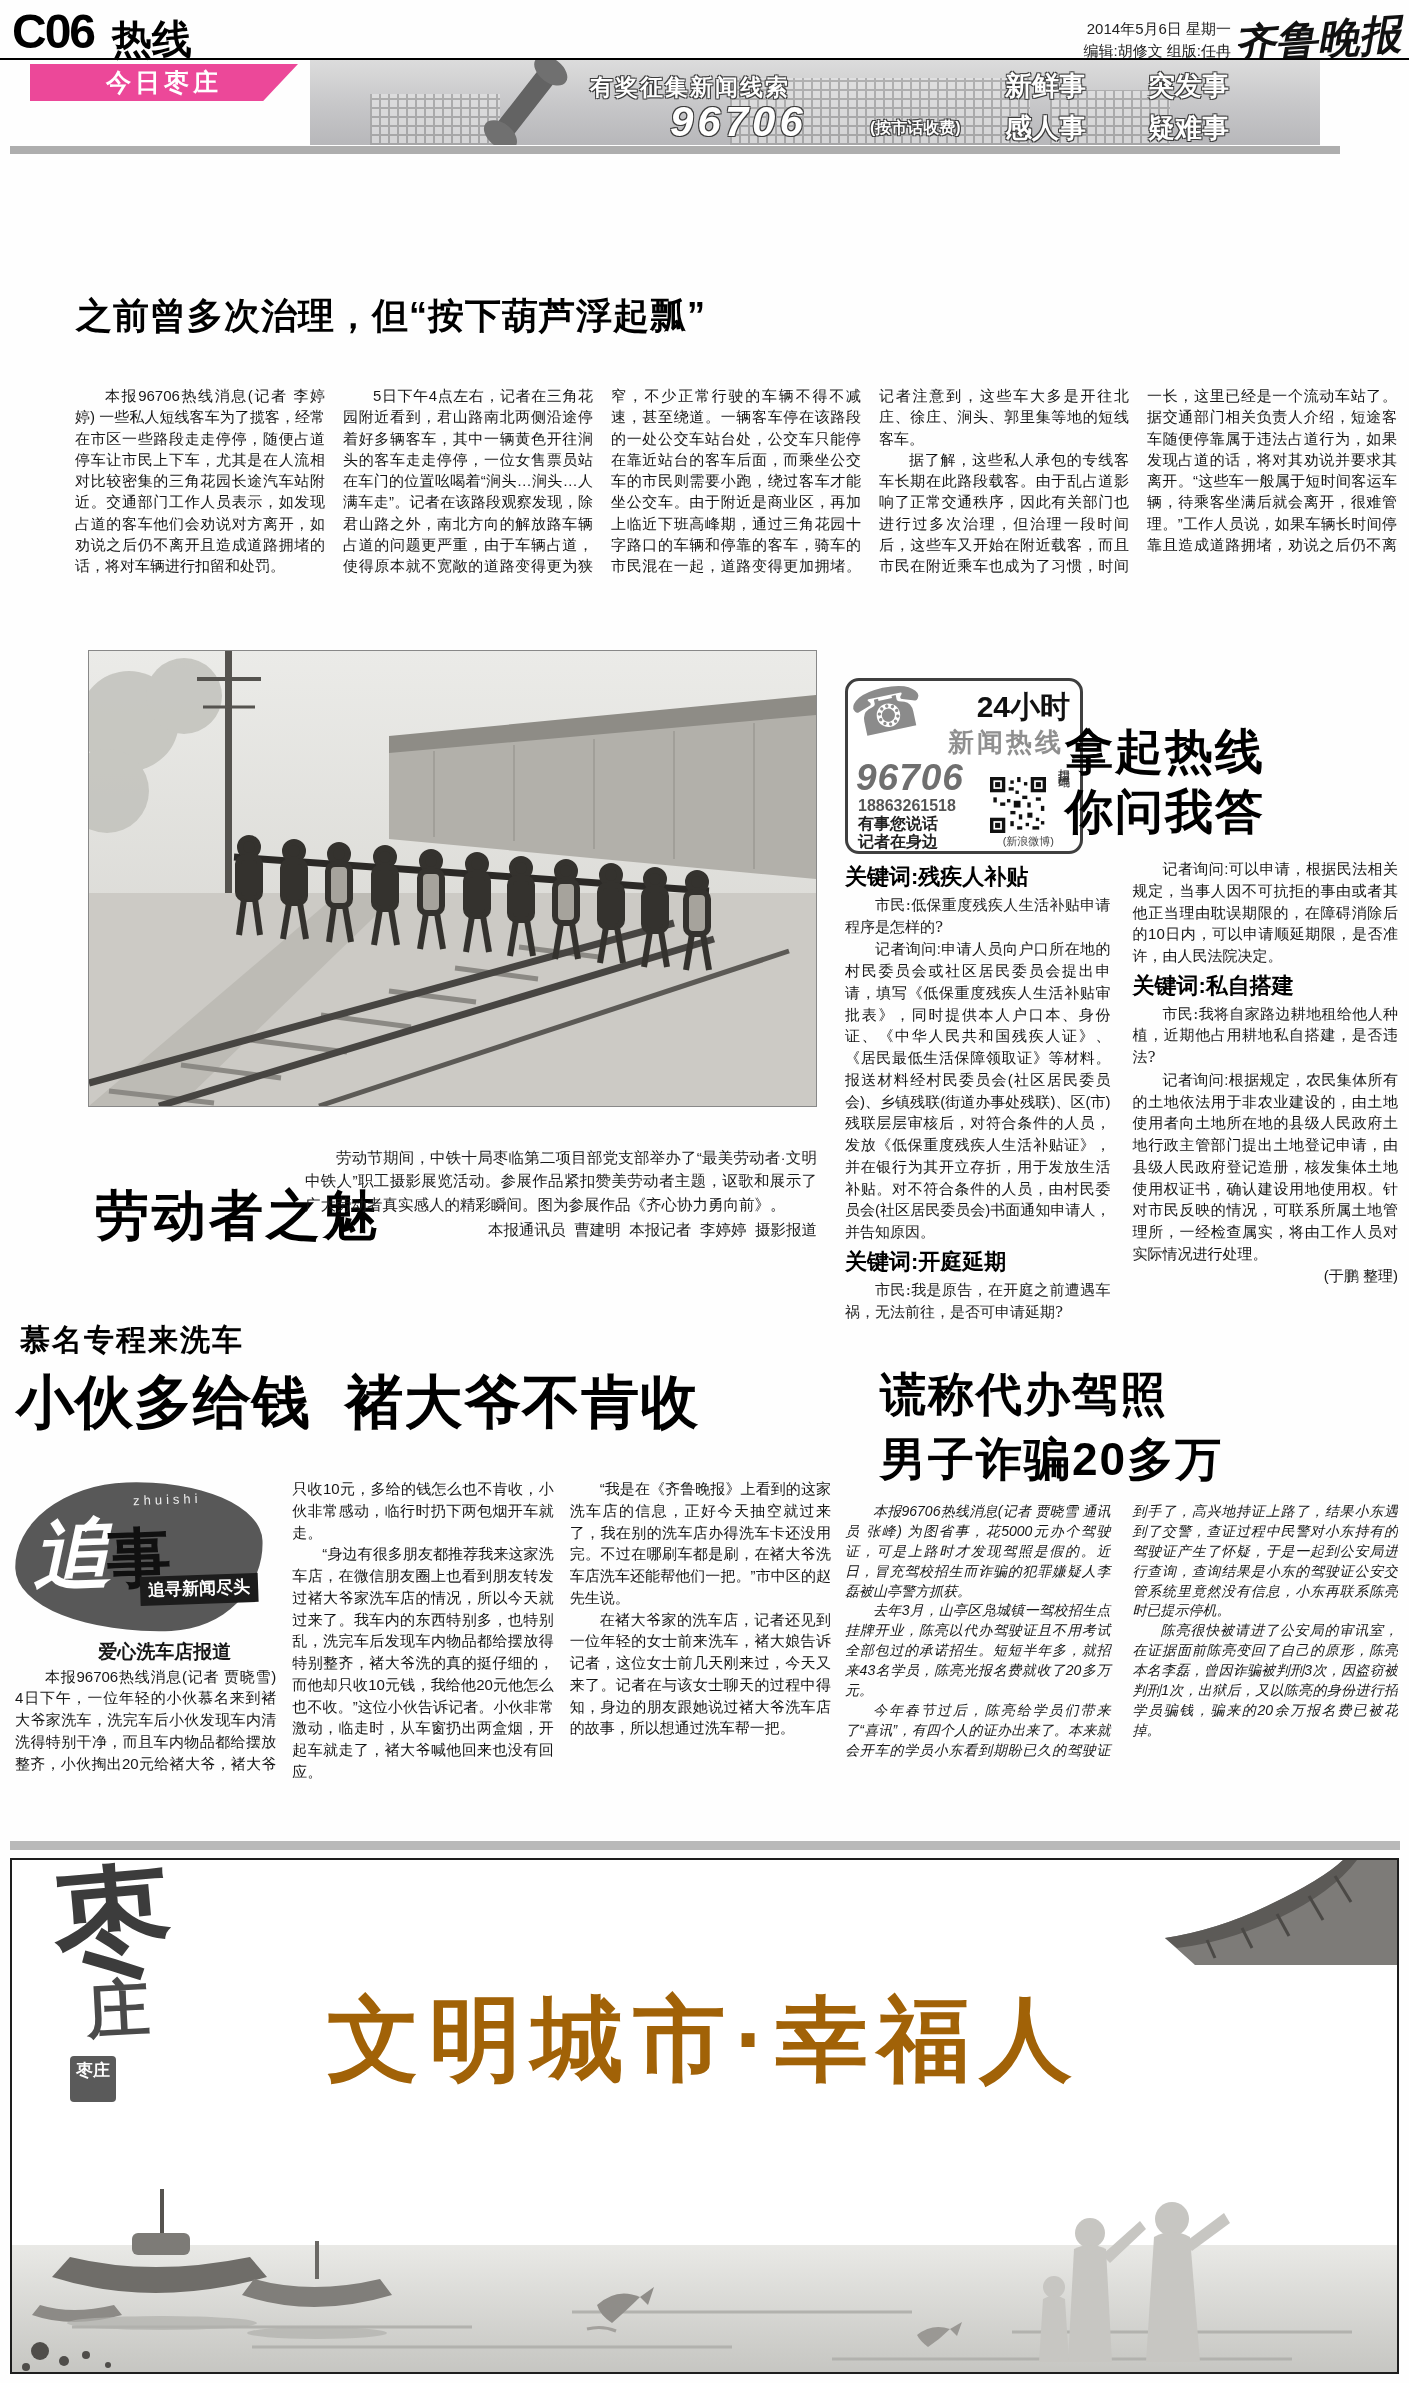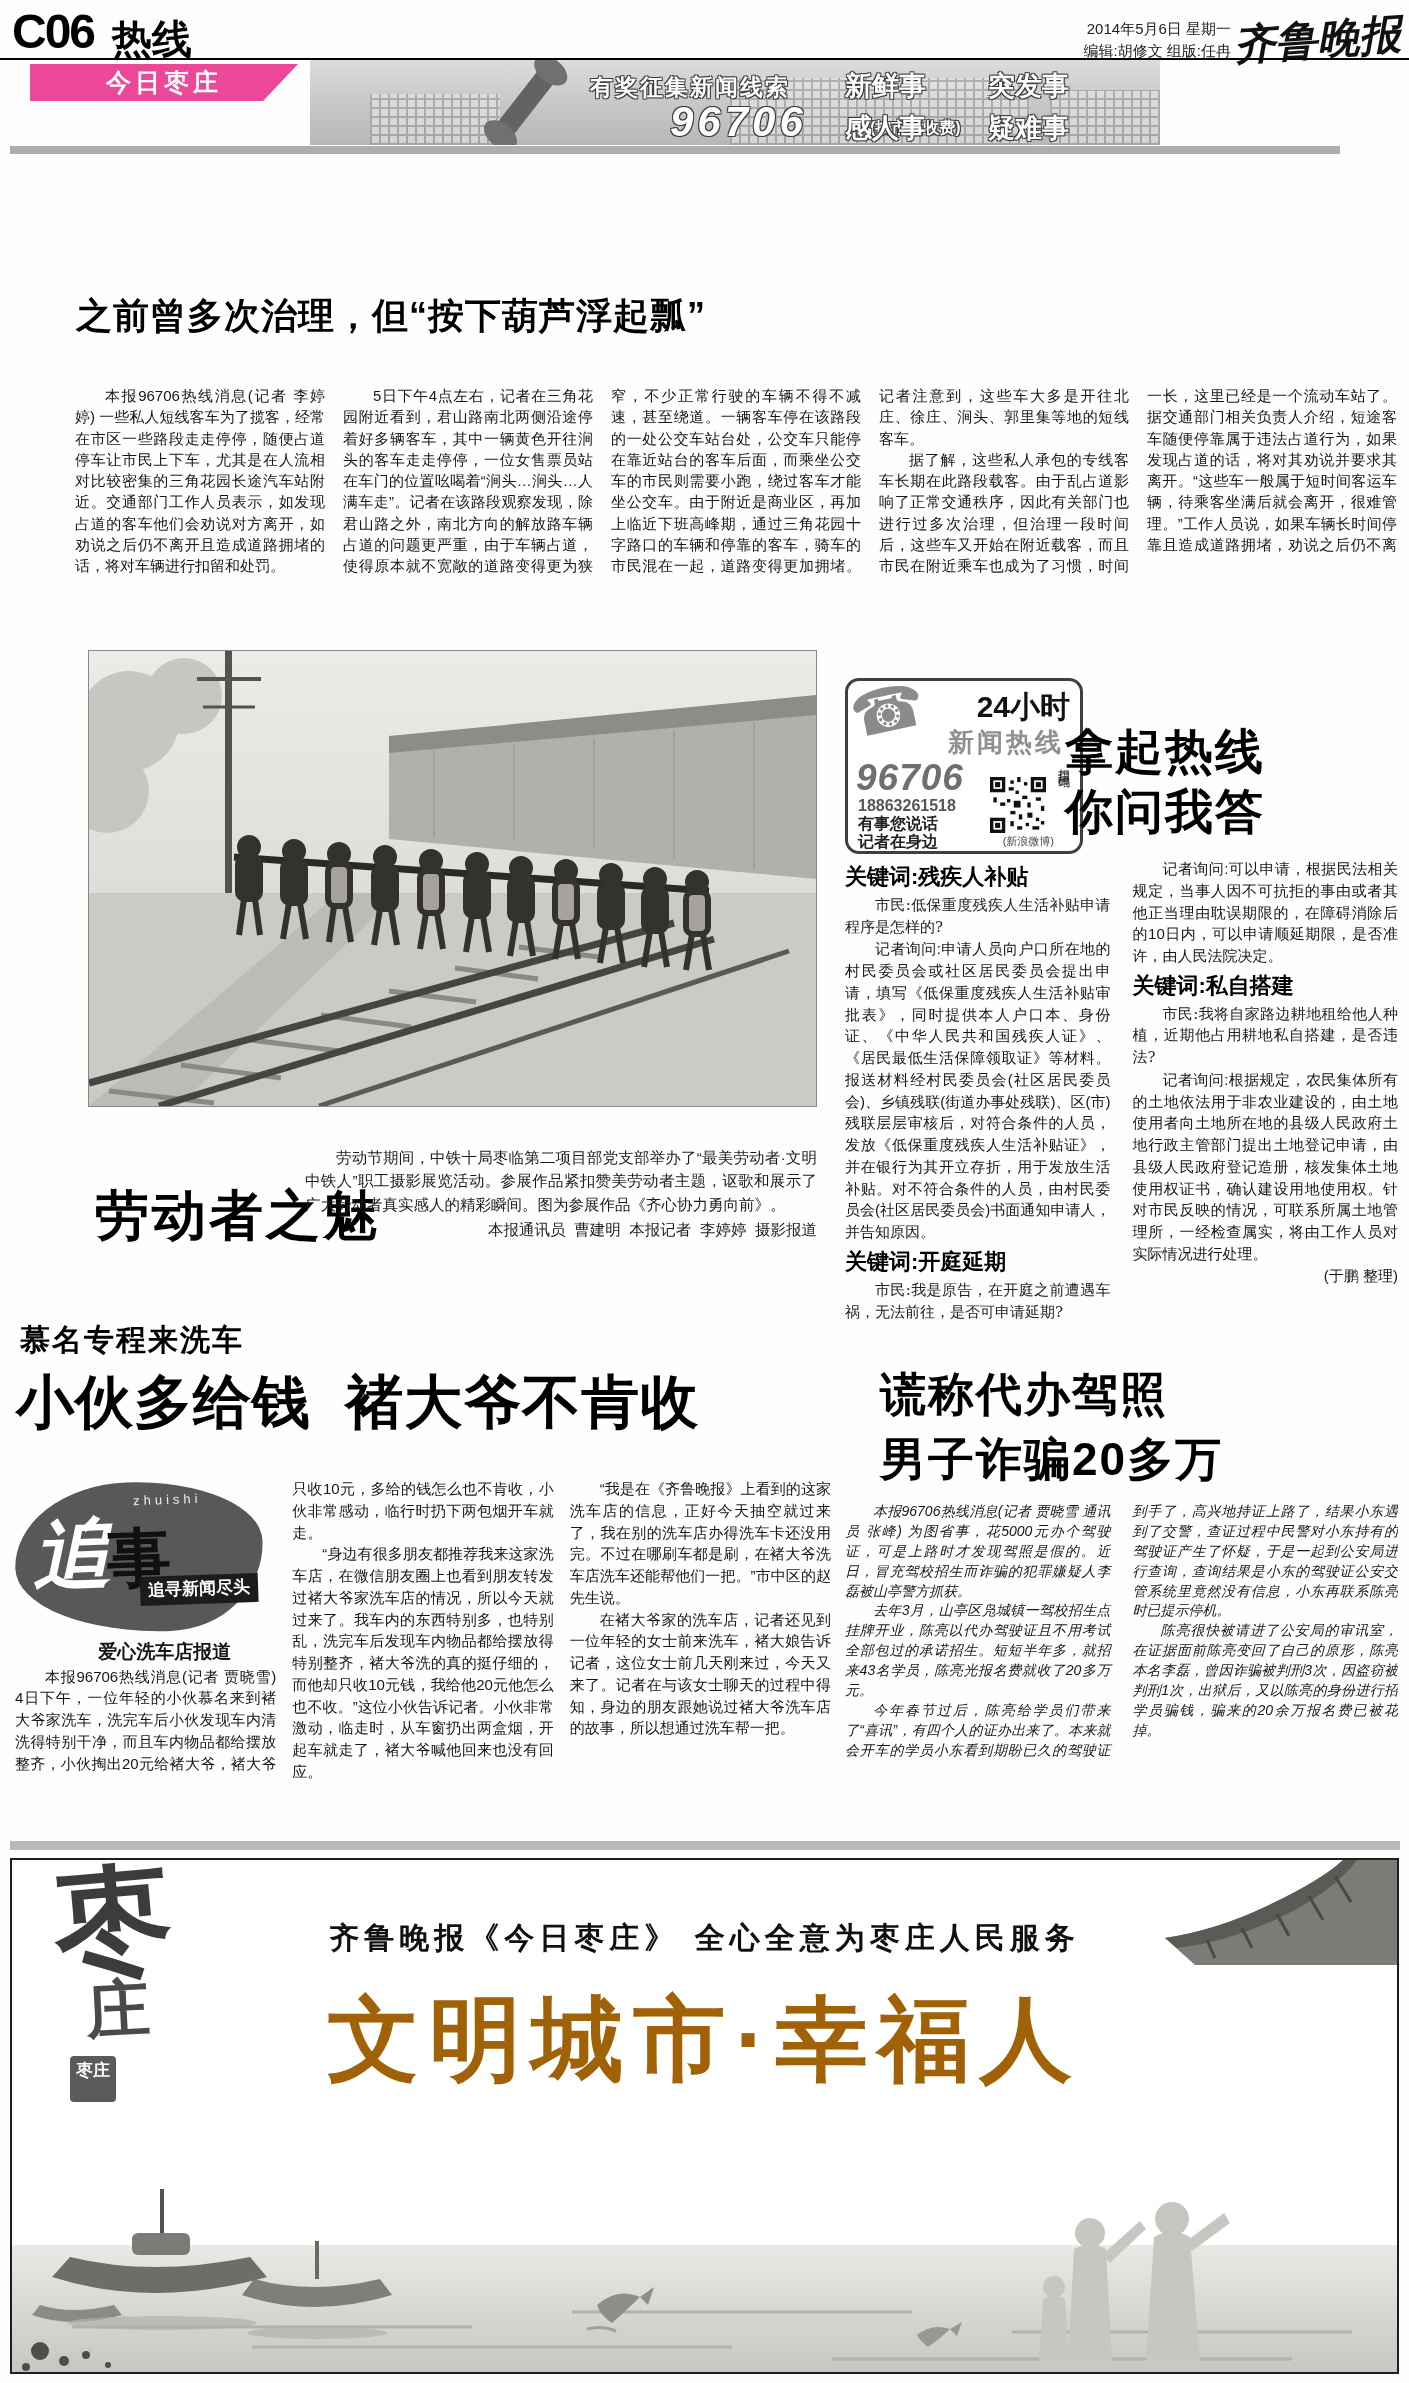--- a/index.html
+++ b/index.html
@@ -13,21 +13,21 @@
   .date-line{right:178px;top:20px;font-size:15px;text-align:right;color:#222;}
   .staff-line{right:178px;top:42px;font-size:15px;text-align:right;color:#222;}
   .masthead{right:8px;top:12px;font-size:42px;font-weight:bold;font-style:italic;
             font-family:"DejaVu Serif",serif;transform:rotate(-4deg);color:#111;}
   .header-rule{left:0;top:58px;width:1409px;height:2px;background:#000;}
   .edition-tab{left:30px;top:64px;width:268px;height:37px;background:#ec4899;color:#fff;
                font-size:25px;font-weight:800;line-height:37px;text-align:center;
                clip-path:polygon(0 0,100% 0,87% 100%,0 100%);letter-spacing:4px;}
 
   
-  .banner{left:310px;top:60px;width:850px;height:85px;overflow:hidden;
+  .banner{left:310px;top:60px;width:1010px;height:85px;overflow:hidden;
           background:linear-gradient(180deg,#dcdcdc 0%,#c6c6c8 55%,#b7b7ba 100%);}
   .bld{position:absolute;background-color:#e8e8e8;opacity:.6;
        background-image:repeating-linear-gradient(0deg,#9a9a9a 0 2px,transparent 2px 9px),
                         repeating-linear-gradient(90deg,#9a9a9a 0 2px,transparent 2px 9px);}
   .banner-phone{position:absolute;left:190px;top:-12px;transform:rotate(38deg);}
   .outline-text{color:#fff;font-weight:900;text-shadow:-1px -1px 0 #3c3c3c,1px -1px 0 #3c3c3c,-1px 1px 0 #3c3c3c,1px 1px 0 #3c3c3c;}
   .banner-slogan{position:absolute;left:280px;top:12px;font-size:23px;letter-spacing:2px;}
   .banner-number{position:absolute;left:360px;top:38px;font-size:42px;font-style:italic;letter-spacing:4px;}
   .banner-note{position:absolute;left:560px;top:58px;font-size:16px;}
   .banner-tags{position:absolute;right:55px;top:8px;width:260px;display:grid;
@@ -372,21 +372,20 @@
     <p>今年春节过后，陈亮给学员们带来了“喜讯”，有四个人的证办出来了。本来就会开车的学员小东看到期盼已久的驾驶证到手了，高兴地持证上路了，结果小东遇到了交警，查证过程中民警对小东持有的驾驶证产生了怀疑，于是一起到公安局进行查询，查询结果是小东的驾驶证公安交管系统里竟然没有信息，小东再联系陈亮时已提示停机。</p>
     <p>陈亮很快被请进了公安局的审讯室，在证据面前陈亮变回了自己的原形，陈亮本名李磊，曾因诈骗被判刑3次，因盗窃被判刑1次，出狱后，又以陈亮的身份进行招学员骗钱，骗来的20余万报名费已被花掉。</p>
   </div>
 
   <div class="abs gray-bar2"></div>
 
   <div class="abs footer-box">
     <div class="ft-brush">枣</div>
     <div class="ft-brush2">庄</div>
     <div class="ft-seal">枣庄</div>
-    <div class="ft-topline">齐鲁晚报《今日枣庄》  全心全意为枣庄人民服务</div>
     <div class="ft-mainline">文明城市·幸福人</div>
     <div class="ft-roof">
       <svg width="250" height="105" viewBox="0 0 250 105">
         <path d="M18,78 Q70,70 120,46 Q175,20 196,0 L250,0 L250,105 L48,105 Z" fill="#7d7b78"></path>
         <path d="M18,78 Q70,70 120,46 Q175,20 196,0 L210,0 Q186,32 132,58 Q80,82 30,88 Z" fill="#5c5a57"></path>
         <g stroke="#4b4946" stroke-width="3" fill="none">
           <path d="M60,80 L68,98"></path>
             <path d="M95,68 L105,88"></path>
             <path d="M130,54 L142,76"></path>
           <path d="M162,36 L176,60"></path>

